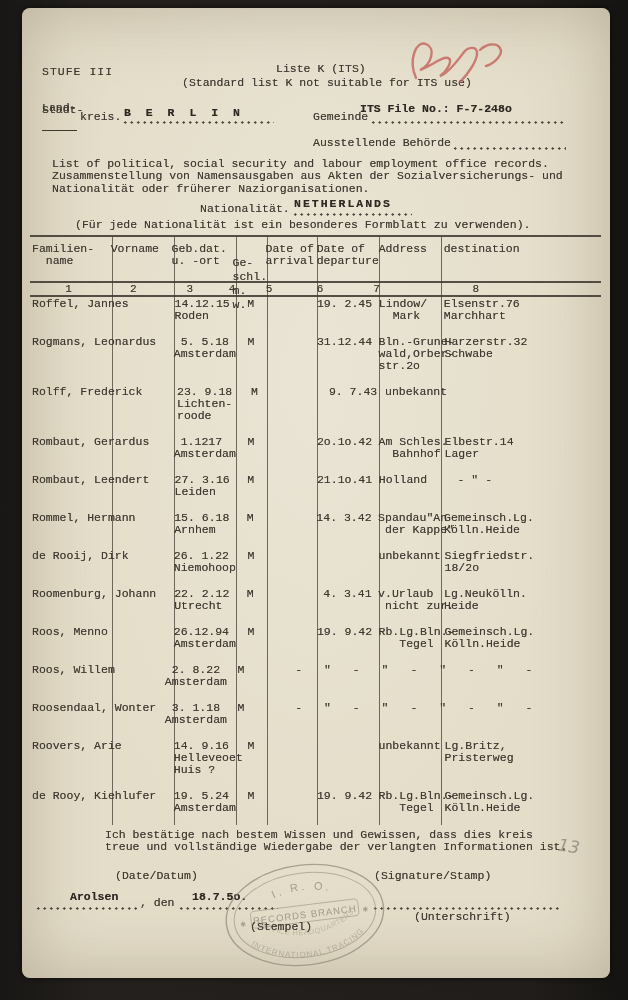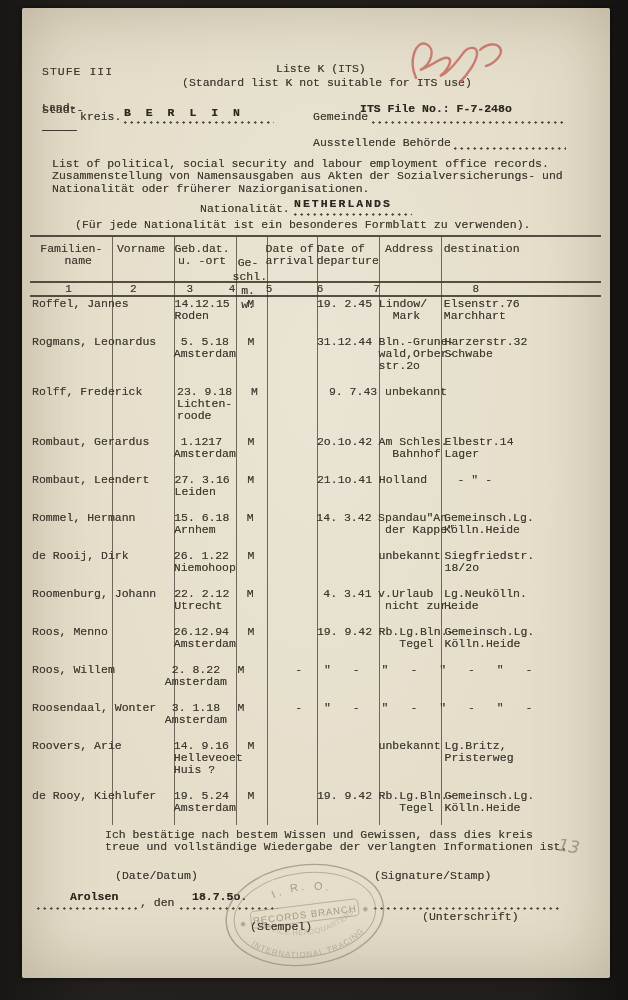--- a/index.html
+++ b/index.html
@@ -1,36 +1,36 @@
 <!DOCTYPE html>
 <html><head>
 <meta charset="utf-8">
 <style>
   html,body{margin:0;padding:0;}
   .screen{position:relative;width:628px;height:1000px;background:linear-gradient(90deg,#191715,#23201d 15%,#201d1a 85%,#151311);overflow:hidden;
           font-family:"Liberation Mono","DejaVu Sans Mono",monospace;}
-  .page{position:absolute;left:22px;top:8px;width:588px;height:970px;background:#e4ddc9;border-radius:2px;
+  .page{position:absolute;left:22px;top:8px;width:588px;height:970px;background:#e4ddc9;border-radius:8px;
         box-shadow:inset 0 0 70px rgba(118,106,80,.38), 0 0 6px rgba(0,0,0,.6);}
   .page::before{content:"";position:absolute;inset:0;background:radial-gradient(ellipse at 50% 38%,rgba(255,255,255,.22),transparent 65%);pointer-events:none;}
   .t{position:absolute;font-size:11.5px;line-height:12.3px;color:#3e382f;white-space:pre;text-shadow:0 0 .6px rgba(56,50,42,.55);}
   .bold{font-weight:bold;color:#2c2721;}
   .leader{position:absolute;height:3px;background-image:radial-gradient(circle,rgba(58,52,44,.9) 1px,transparent 1.35px);background-size:6.5px 3px;background-repeat:repeat-x;}
   .fractop{border-bottom:1.2px solid #3e382f;padding-bottom:16px;display:inline-block;}
   
   .tbl{position:absolute;left:10px;top:227px;width:565px;height:592px;}
   .hline{position:absolute;left:-2px;right:-4px;height:1.6px;background:rgba(58,52,43,.85);}
   .vline{position:absolute;top:2px;width:1px;height:588px;background:rgba(62,55,45,.72);}
   .thead{position:absolute;left:0;top:3px;width:565px;display:flex;align-items:flex-start;}
   .nrow{position:absolute;left:0;top:46px;width:565px;display:flex;}
   .tbody{position:absolute;left:0;top:63px;width:565px;}
   .hc{font-size:11.5px;line-height:11.5px;color:#3e382f;white-space:pre;text-shadow:0 0 .6px rgba(56,50,42,.5);padding-top:5px;}
   .hc4{line-height:14px;padding-top:18px;}
   .nc{font-size:11px;color:#3e382f;text-align:center;padding-top:2px;text-shadow:0 0 .6px rgba(56,50,42,.5);}
   .w80{width:80px}.w62{width:62px}.w31{width:31px}.w50{width:50px}.w156{width:156px}
-  .tc{text-align:center}
+  .tc{}
   .trow{display:flex;margin-bottom:14px;}
   .cell{font-size:11.5px;line-height:12px;color:#3e382f;white-space:pre;text-shadow:0 0 .6px rgba(56,50,42,.55);overflow:visible;}
   .c-name{width:142px}
   .c-birth{width:62px;padding-left:3px}
   .c-sex{width:31px;text-align:center}
   .c-arr{width:50px}
   .c-dep{width:62px;padding-left:2px}
   .c-addr{width:62px;padding-left:1px}
   .c-dest{width:156px;padding-left:4px}
   .c-ditto{width:330px;padding-left:40px;word-spacing:15px;}
@@ -283,21 +283,21 @@
     <div class="t" style="left:93px;top:862px">(Date/Datum)</div>
     <div class="t" style="left:352px;top:862px">(Signature/Stamp)</div>
 
     <div class="leader" style="left:13px;top:899px;width:102px"></div>
     <div class="t" style="left:118px;top:889px">, den</div>
     <div class="leader" style="left:156px;top:899px;width:100px"></div>
     <div class="t bold" style="left:48px;top:883px">Arolsen</div>
     <div class="t bold" style="left:170px;top:883px">18.7.5o.</div>
 
     <div class="leader" style="left:350px;top:899px;width:188px"></div>
-    <div class="t" style="left:400px;top:903px">(Unterschrift)</div>
+    <div class="t" style="left:392px;top:903px">(Unterschrift)</div>
     <div class="t stempel-label" style="left:228px;top:913px">(Stempel)</div>
 
     <svg class="stampbox" viewBox="0 0 170 110">
       <ellipse cx="85" cy="54" rx="79" ry="50" fill="none" stroke="#8d8575" stroke-width="1.4" opacity="0.8"></ellipse>
       <ellipse cx="85" cy="54" rx="71" ry="42" fill="none" stroke="#8d8575" stroke-width="1" opacity="0.65"></ellipse>
       <defs>
         <path id="arcTop" d="M 24,62 A 62,40 0 0 1 146,62"></path>
         <path id="arcBot1" d="M 14,50 A 71,46 0 0 0 156,50"></path>
         <path id="arcBot2" d="M 30,48 A 57,35 0 0 0 140,48"></path>
       </defs>

